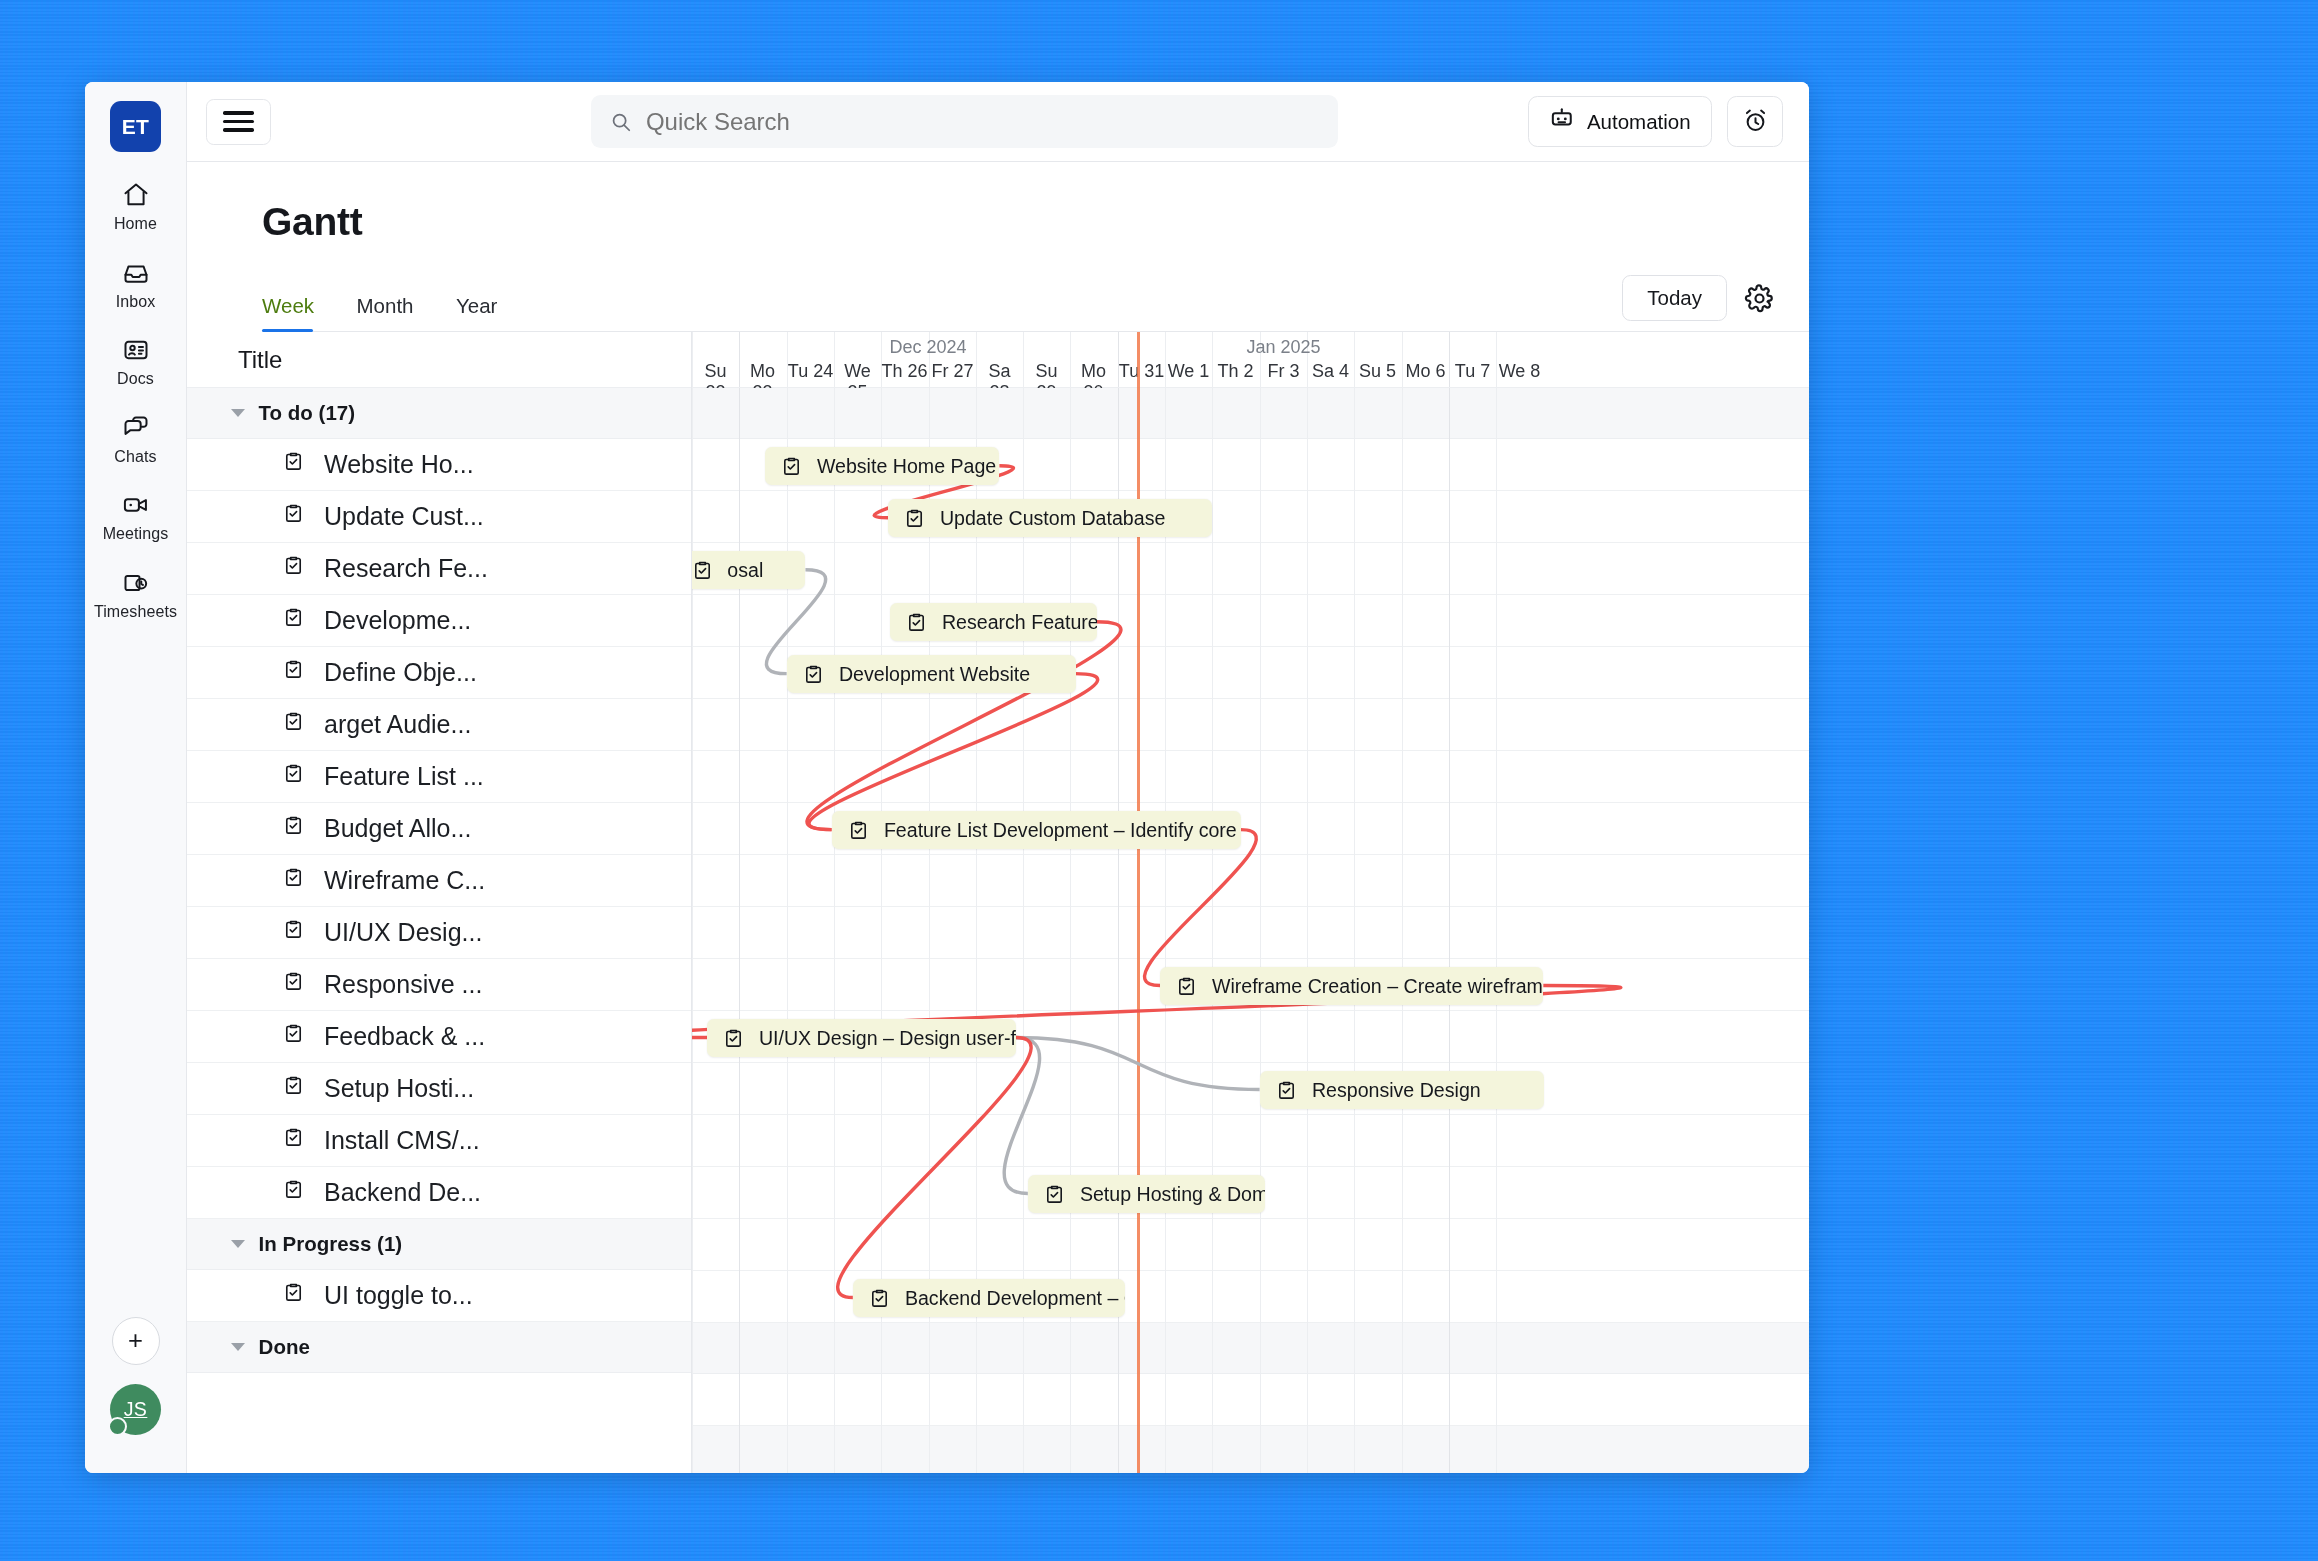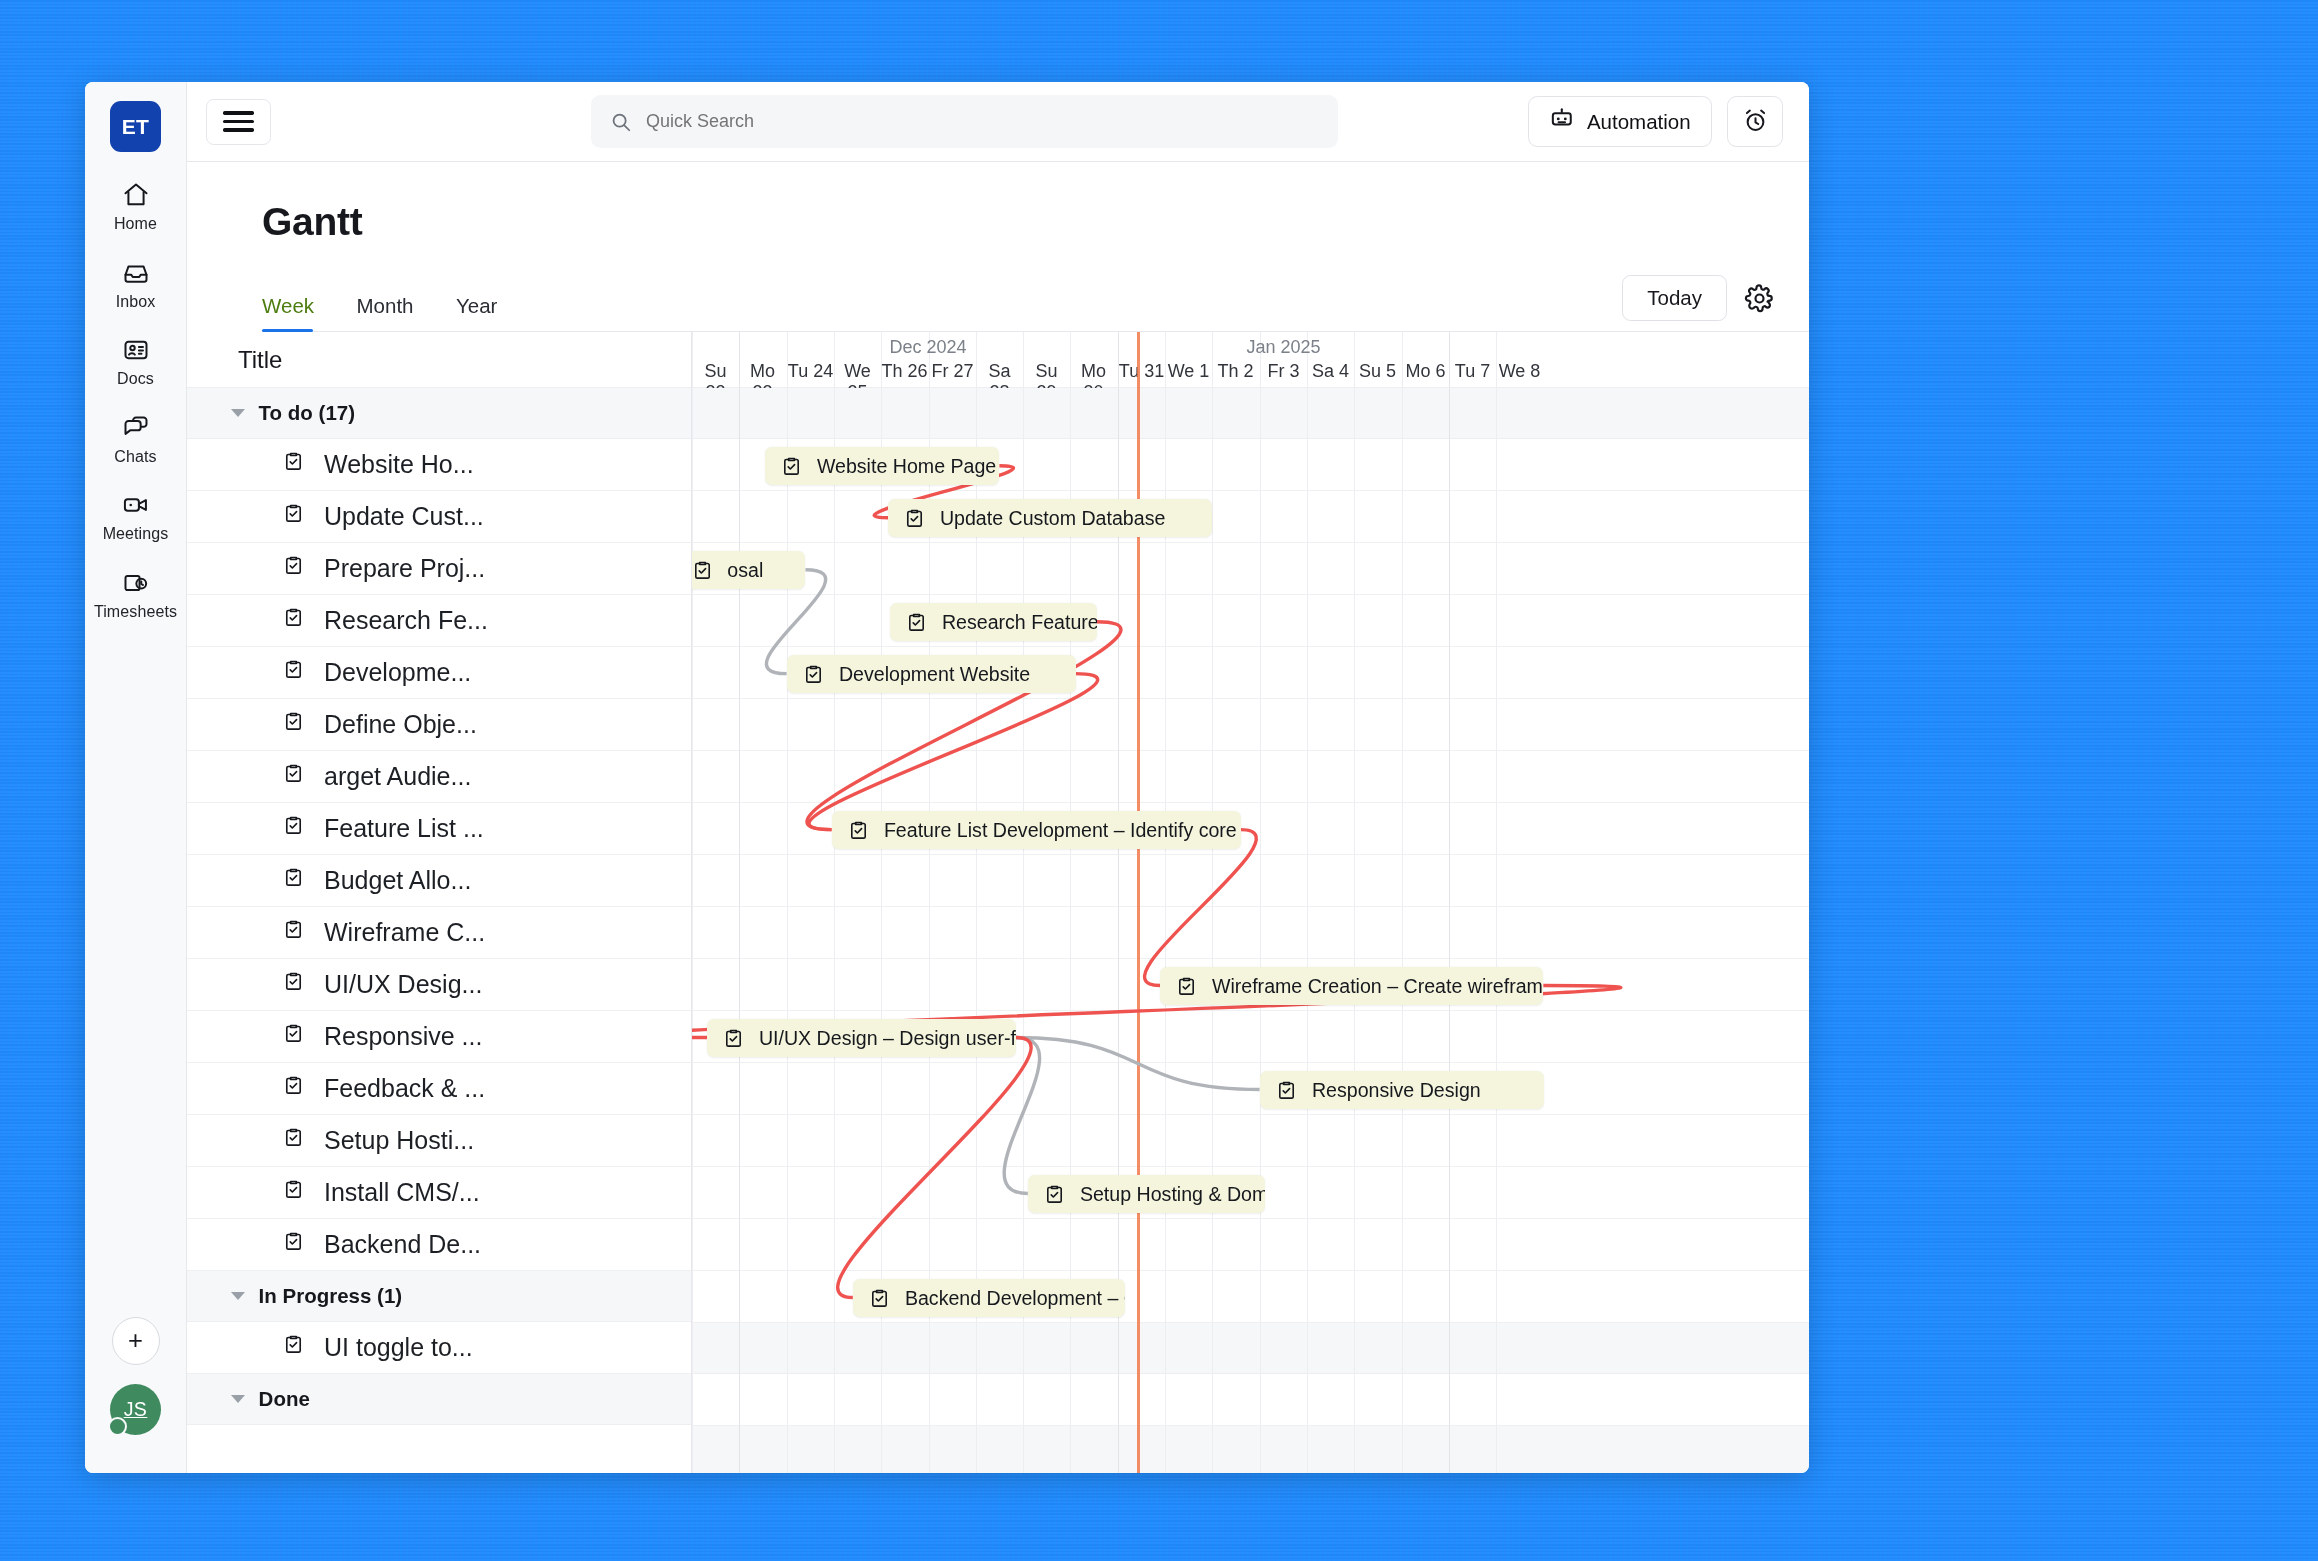--- a/index.html
+++ b/index.html
@@ -100,21 +100,21 @@
   #hamburger i { display: block; width: 31px; height: 3.4px; background: #101114; border-radius: 1.7px; }
   #search {
     width: 747px; height: 53px; margin-left: 305px;
     background: #f4f6f8; border-radius: 9.4px;
     display: flex; align-items: center; gap: 13.6px;
     padding: 0 19px; cursor: text;
   }
   #search .sv { width: 22px; height: 22px; flex: 0 0 22px; }
   #search-input {
     border: 0; outline: 0; background: transparent;
-    font-family: inherit; font-size: 18px; color: #6d717a; width: 100%;
+    font-family: inherit; font-size: 24px; color: #6d717a; width: 100%;
   }
   #topbar-right { margin-left: auto; display: flex; align-items: center; gap: 15.3px; }
   #automation-btn {
     height: 51px; border: 0.9px solid #e2e4e8; border-radius: 9.4px;
     background: #fff; display: flex; align-items: center; gap: 12px;
     padding: 0 20.5px; cursor: pointer; font-size: 20.5px; color: #101114;
   }
   #automation-btn svg { width: 25.6px; height: 25.6px; }
   #alarm-btn {
     width: 56px; height: 51px; border: 0.9px solid #e2e4e8; border-radius: 9.4px;
@@ -371,28 +371,20 @@
                   </svg></span>
                 <span>Website Ho...</span>
               </div>
               <div class="taskrow">
                 <span><svg class="ck" viewBox="0 0 24 24" fill="none" stroke="#16181d" stroke-width="1.7" stroke-linecap="round" stroke-linejoin="round">
                     <path d="M9 3.6h6v2.2H9z"></path>
                     <path d="M9 4.7H6.6A1.6 1.6 0 0 0 5 6.3v12.1a1.6 1.6 0 0 0 1.6 1.6h10.8a1.6 1.6 0 0 0 1.6-1.6V6.3a1.6 1.6 0 0 0-1.6-1.6H15"></path>
                     <path d="m8.6 12.4 2.2 2.2 4.4-4.6"></path>
                   </svg></span>
                 <span>Update Cust...</span>
-              </div>
-              <div class="taskrow">
-                <span><svg class="ck" viewBox="0 0 24 24" fill="none" stroke="#16181d" stroke-width="1.7" stroke-linecap="round" stroke-linejoin="round">
-                    <path d="M9 3.6h6v2.2H9z"></path>
-                    <path d="M9 4.7H6.6A1.6 1.6 0 0 0 5 6.3v12.1a1.6 1.6 0 0 0 1.6 1.6h10.8a1.6 1.6 0 0 0 1.6-1.6V6.3a1.6 1.6 0 0 0-1.6-1.6H15"></path>
-                    <path d="m8.6 12.4 2.2 2.2 4.4-4.6"></path>
-                  </svg></span>
-                <span>Prepare Proj...</span>
               </div>
               <div class="taskrow">
                 <span><svg class="ck" viewBox="0 0 24 24" fill="none" stroke="#16181d" stroke-width="1.7" stroke-linecap="round" stroke-linejoin="round">
                     <path d="M9 3.6h6v2.2H9z"></path>
                     <path d="M9 4.7H6.6A1.6 1.6 0 0 0 5 6.3v12.1a1.6 1.6 0 0 0 1.6 1.6h10.8a1.6 1.6 0 0 0 1.6-1.6V6.3a1.6 1.6 0 0 0-1.6-1.6H15"></path>
                     <path d="m8.6 12.4 2.2 2.2 4.4-4.6"></path>
                   </svg></span>
                 <span>Research Fe...</span>
               </div>
               <div class="taskrow">

